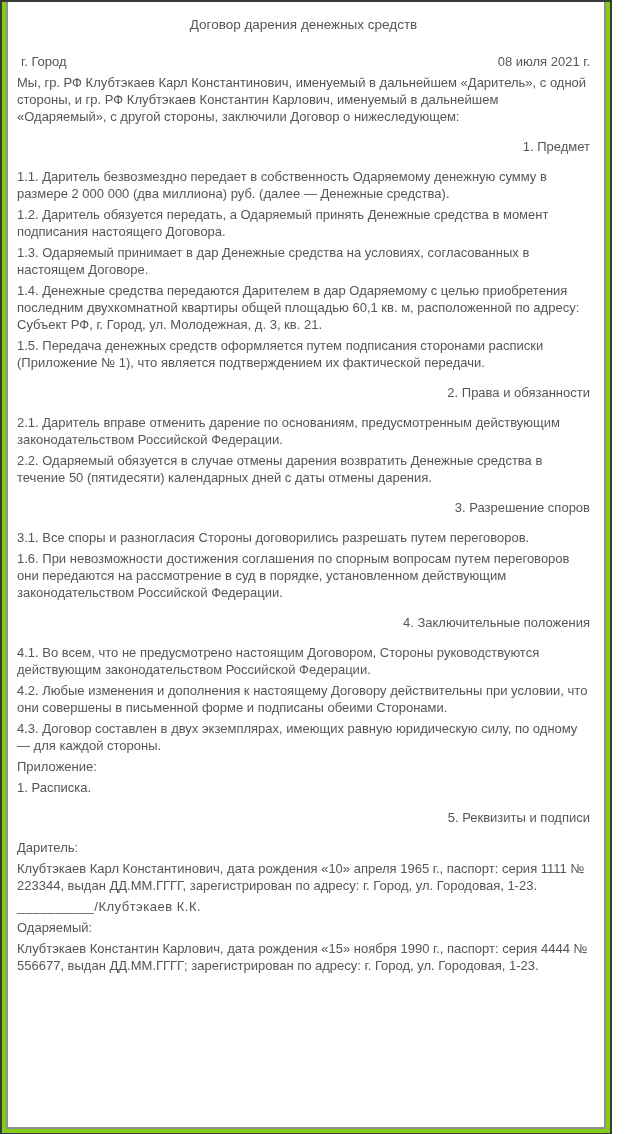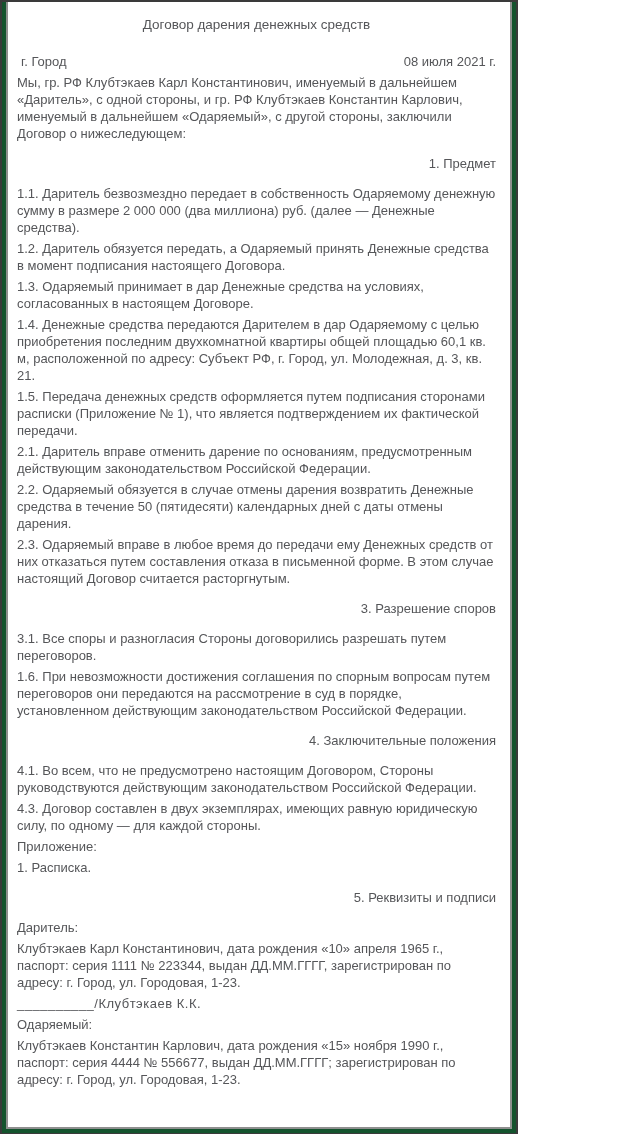--- a/index.html
+++ b/index.html
@@ -3,25 +3,25 @@
 <meta charset="utf-8">
 <style>
   * { box-sizing: border-box; }
   html, body { margin: 0; padding: 0; background: #ffffff; }
   body {
     width: 627px; height: 1134px;
     font-family: "Liberation Sans", sans-serif;
     color: #555659;
   }
   .frame {
-    width: 518px; height: 1134px;
+    width: 612px; height: 1134px;
     border: 2px solid #3a3a3a;
     border-bottom-width: 1px;
     padding: 0 4px 4px 4px;
-    background: #14532d;
+    background: #84cc16;
   }
   .page {
     width: 100%; height: 100%;
     border: 2px solid #8f8f8f;
     border-top: none;
     background: #ffffff;
     padding: 10px 14px 8px 9px;
     font-size: 13px;
     line-height: 17px;
     overflow: hidden;
@@ -64,30 +64,31 @@
 
     <p class="para">Мы, гр. РФ Клубтэкаев Карл Константинович, именуемый в дальнейшем «Даритель», с одной стороны, и гр. РФ Клубтэкаев Константин Карлович, именуемый в дальнейшем «Одаряемый», с другой стороны, заключили Договор о нижеследующем:</p>
 
     <h2 class="section-heading">1. Предмет</h2>
     <p class="para">1.1. Даритель безвозмездно передает в собственность Одаряемому денежную сумму в размере 2 000 000 (два миллиона) руб. (далее — Денежные средства).</p>
     <p class="para">1.2. Даритель обязуется передать, а Одаряемый принять Денежные средства в момент подписания настоящего Договора.</p>
     <p class="para">1.3. Одаряемый принимает в дар Денежные средства на условиях, согласованных в настоящем Договоре.</p>
     <p class="para">1.4. Денежные средства передаются Дарителем в дар Одаряемому с целью приобретения последним двухкомнатной квартиры общей площадью 60,1 кв. м, расположенной по адресу: Субъект РФ, г. Город, ул. Молодежная, д. 3, кв. 21.</p>
     <p class="para">1.5. Передача денежных средств оформляется путем подписания сторонами расписки (Приложение № 1), что является подтверждением их фактической передачи.</p>
 
+    <h2 class="section-heading">2. Права и обязанности</h2>
     <p class="para">2.1. Даритель вправе отменить дарение по основаниям, предусмотренным действующим законодательством Российской Федерации.</p>
     <p class="para">2.2. Одаряемый обязуется в случае отмены дарения возвратить Денежные средства в течение 50 (пятидесяти) календарных дней с даты отмены дарения.</p>
-    <p class="para">2.3. Одаряемый вправе в любое время до передачи ему Денежных средств от них отказаться путем составления отказа в письменной форме. В этом случае настоящий Договор считается расторгнутым.</p>
 
     <h2 class="section-heading">3. Разрешение споров</h2>
     <p class="para">3.1. Все споры и разногласия Стороны договорились разрешать путем переговоров.</p>
     <p class="para">1.6. При невозможности достижения соглашения по спорным вопросам путем переговоров они передаются на рассмотрение в суд в порядке, установленном действующим законодательством Российской Федерации.</p>
 
     <h2 class="section-heading">4. Заключительные положения</h2>
     <p class="para">4.1. Во всем, что не предусмотрено настоящим Договором, Стороны руководствуются действующим законодательством Российской Федерации.</p>
+    <p class="para">4.2. Любые изменения и дополнения к настоящему Договору действительны при условии, что они совершены в письменной форме и подписаны обеими Сторонами.</p>
     <p class="para">4.3. Договор составлен в двух экземплярах, имеющих равную юридическую силу, по одному — для каждой стороны.</p>
 
     <p class="para">Приложение:</p>
     <p class="para">1. Расписка.</p>
 
     <h2 class="section-heading">5. Реквизиты и подписи</h2>
 
     <p class="para">Даритель:</p>
     <p class="para">Клубтэкаев Карл Константинович, дата рождения «10» апреля 1965 г., паспорт: серия 1111 № 223344, выдан ДД.ММ.ГГГГ, зарегистрирован по адресу: г. Город, ул. Городовая, 1-23.</p>
     <p class="para sig-line">__________/Клубтэкаев К.К.</p>

